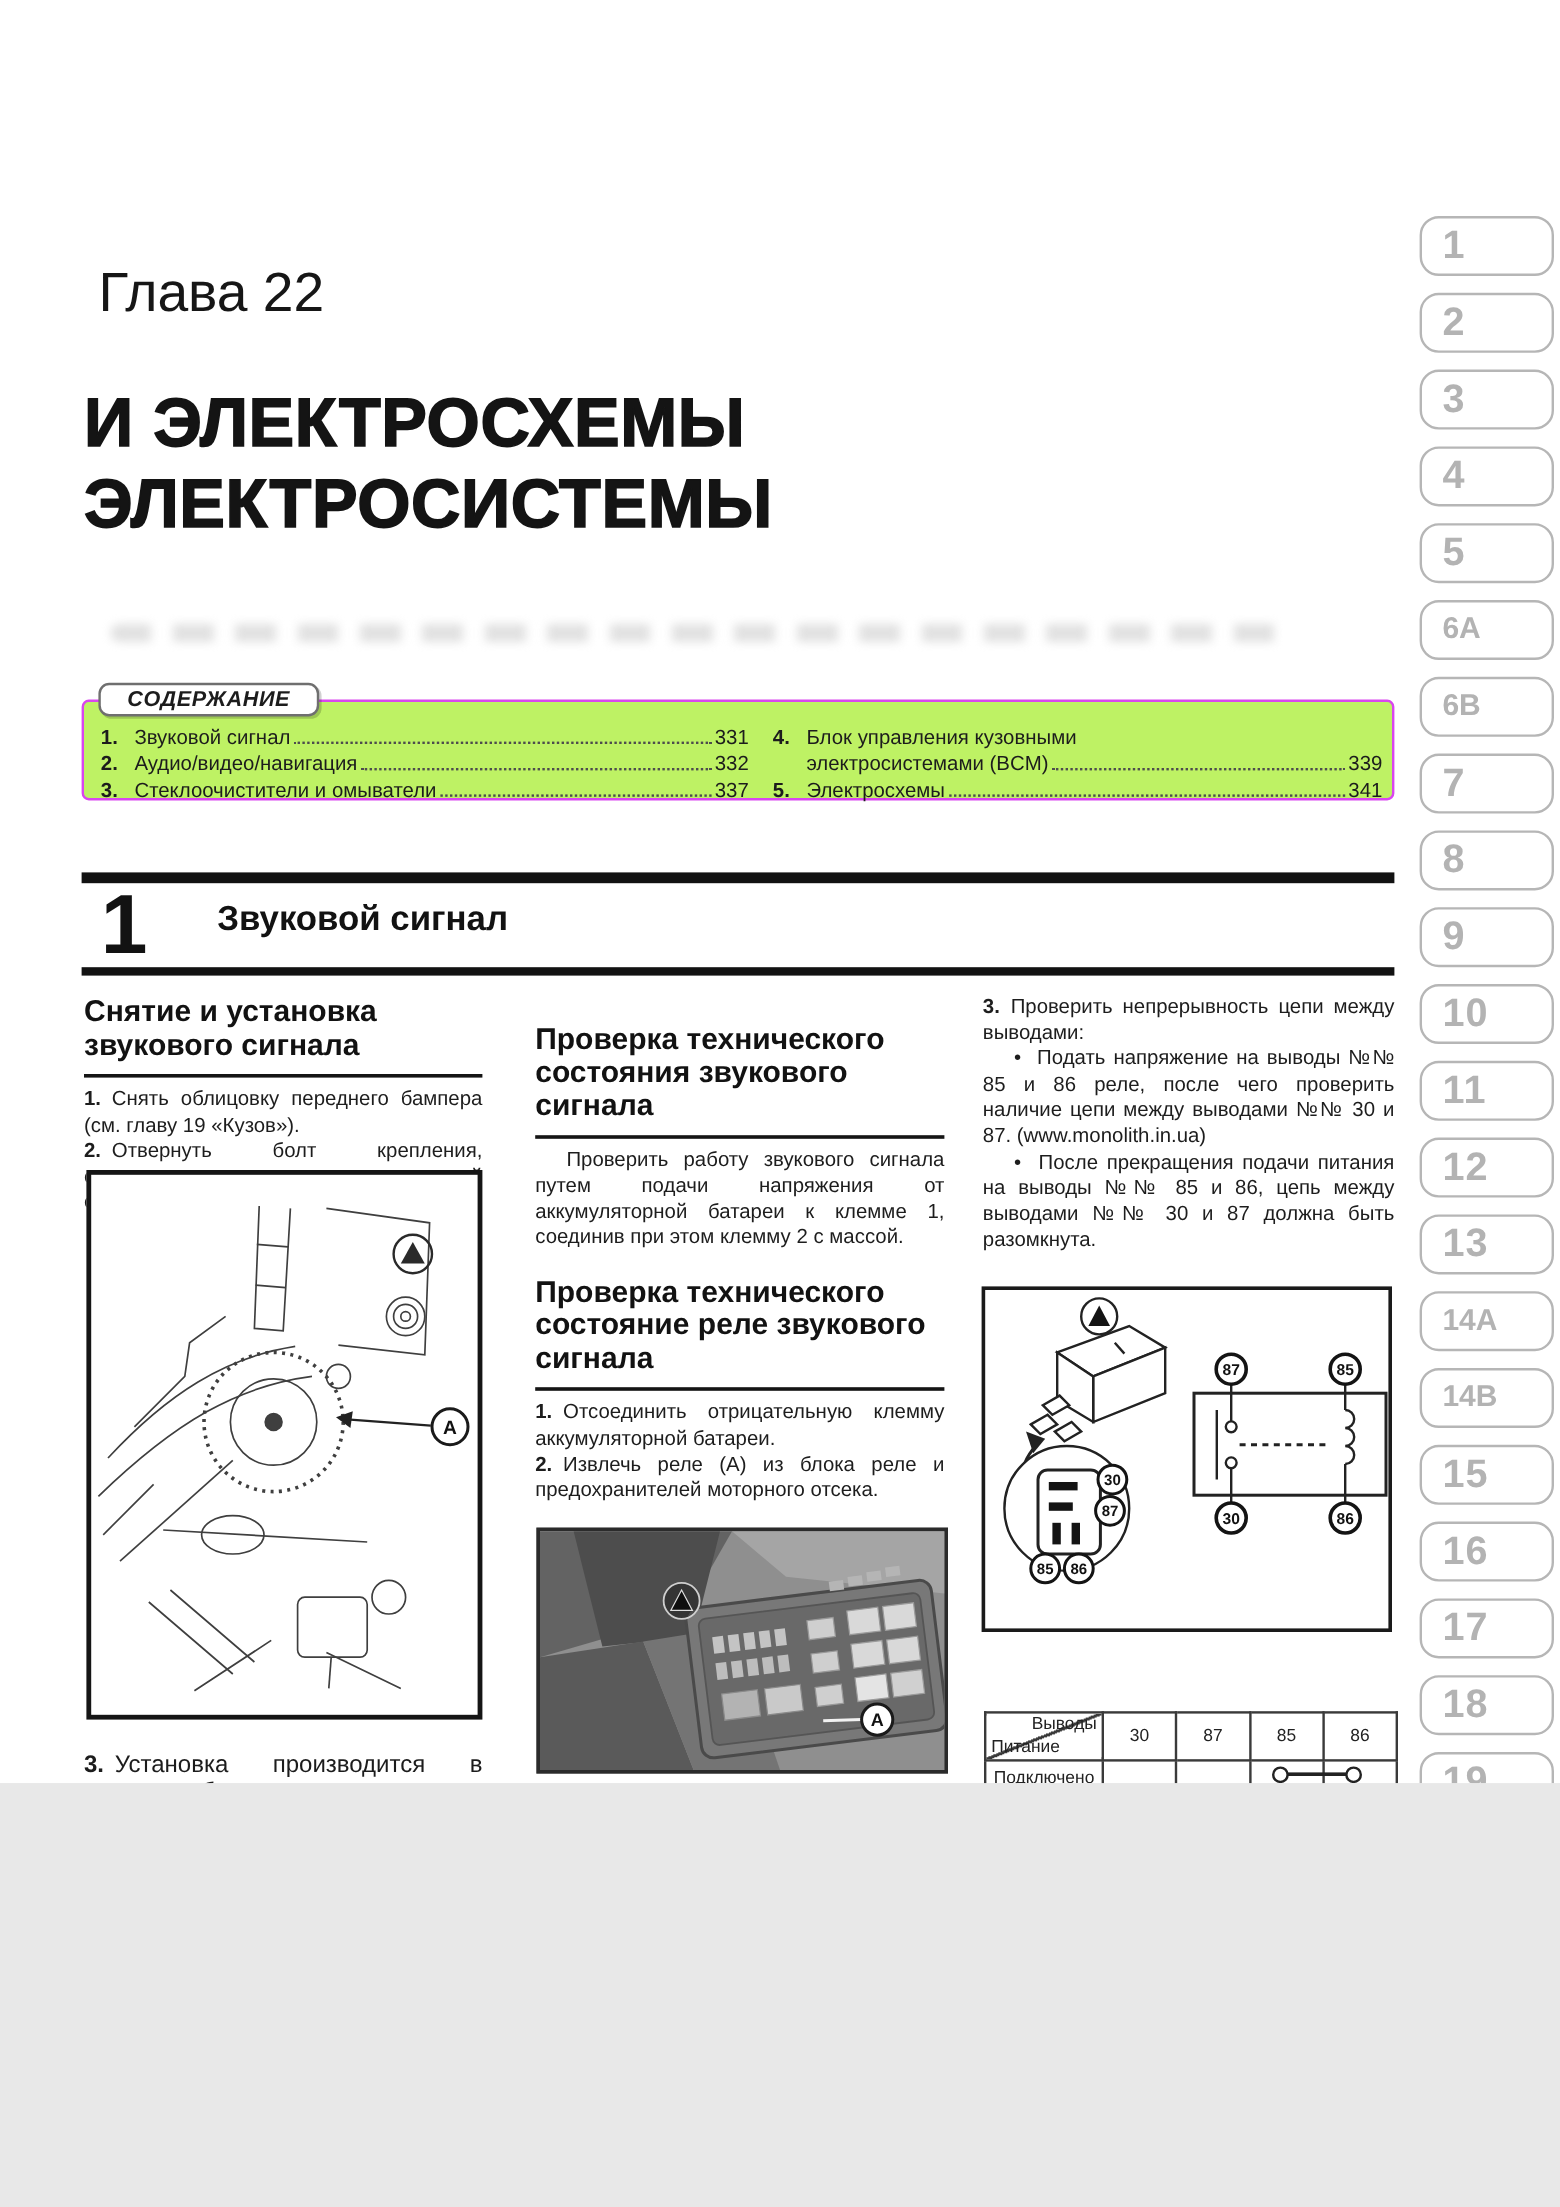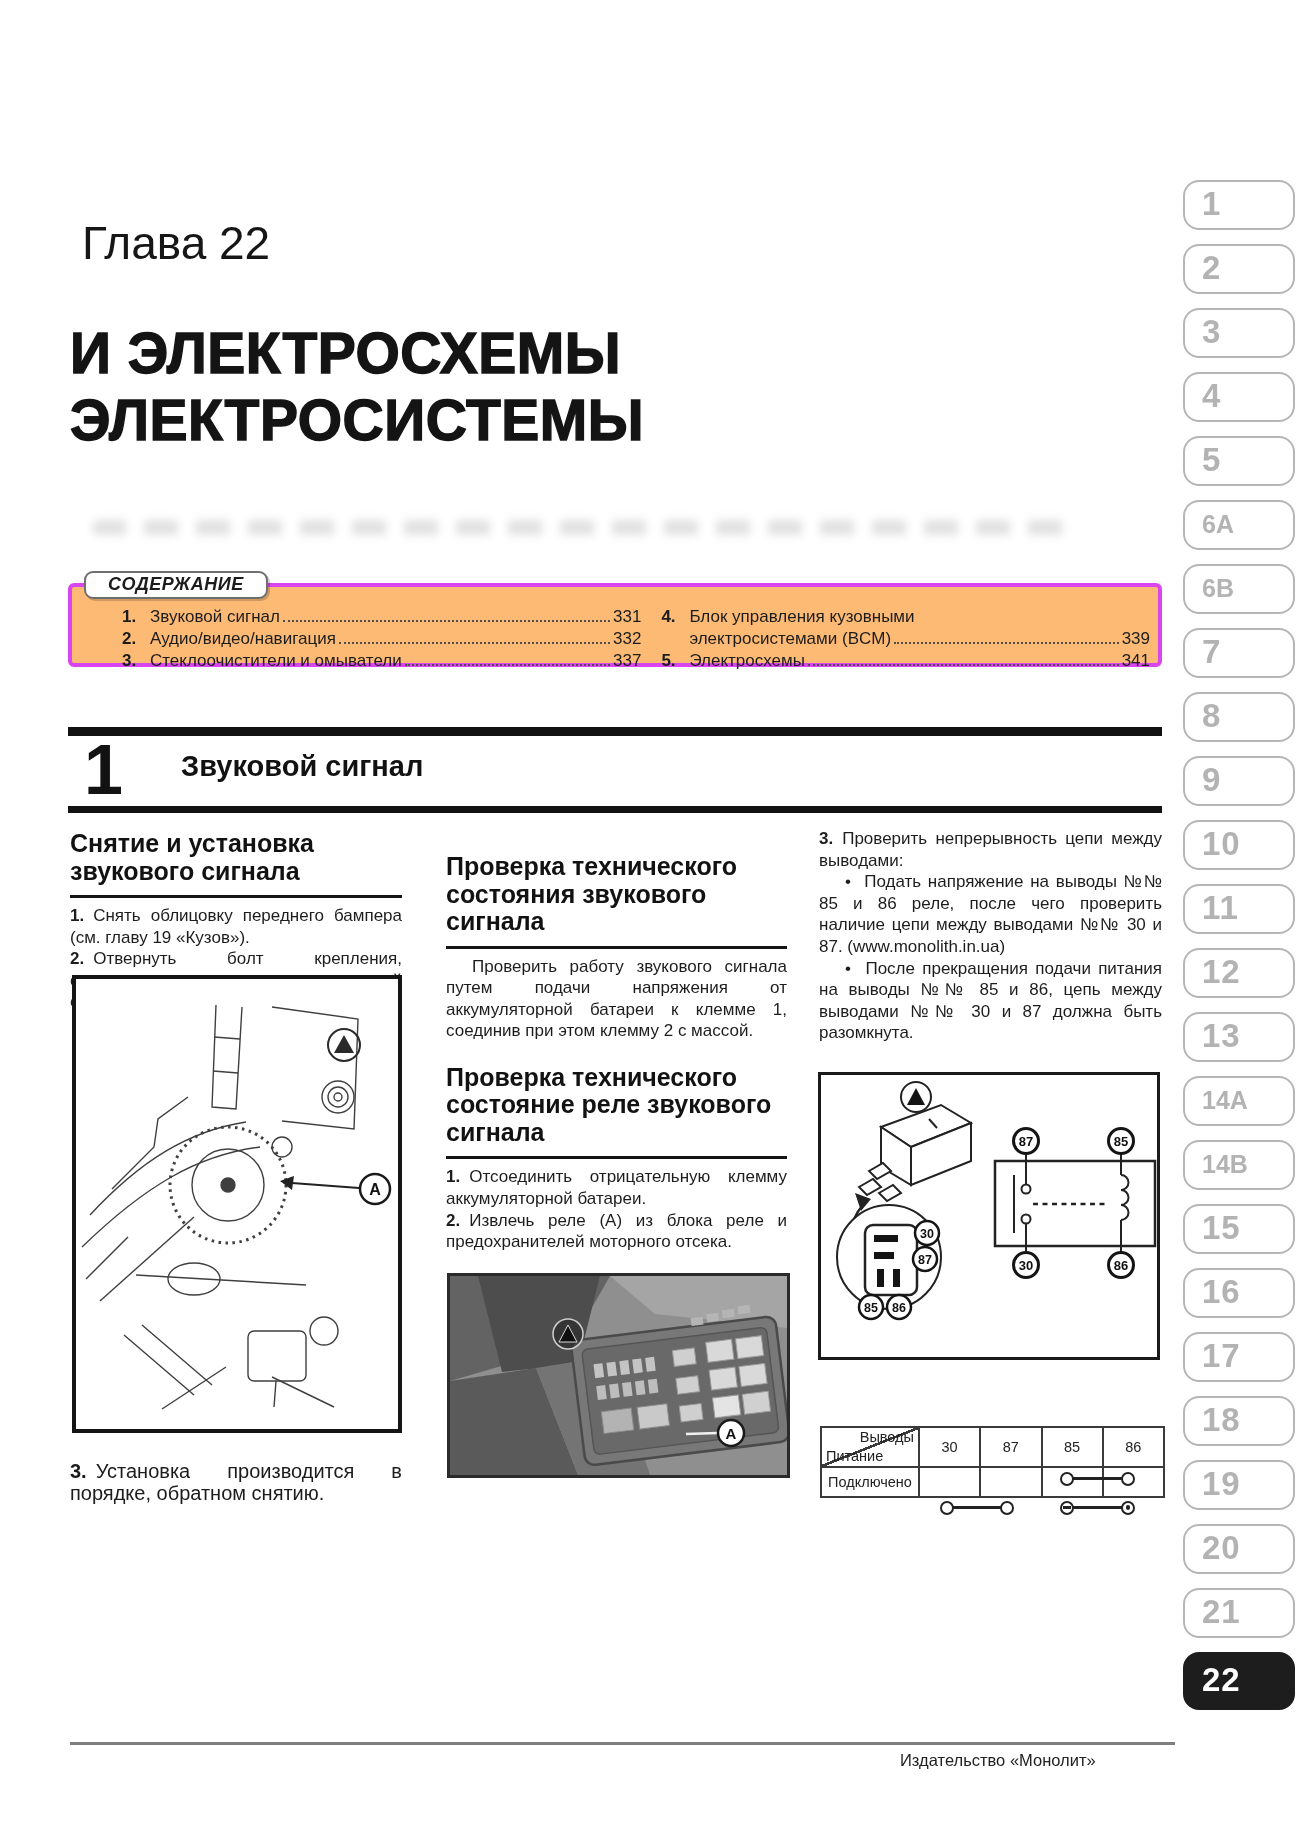--- a/index.html
+++ b/index.html
@@ -1,28 +1,28 @@
 <!DOCTYPE html>
 <html><head>
 <meta charset="utf-8">
 <style>
   html,body { margin:0; padding:0; background:#e8e8e8; }
-  .page { position:relative; width:1300px; height:1839px; background:#ffffff;
+  .page { position:relative; width:1300px; height:1486px; background:#ffffff;
           font-family:"Liberation Sans", sans-serif; color:#1c1c1c; overflow:hidden;
           margin:0 auto; }
   
   .chapter-label { position:absolute; left:82px; top:216px; font-size:46px; font-weight:400; color:#161616; }
   .page-title { position:absolute; left:70px; top:320px; font-size:57px; font-weight:bold;
                 line-height:67px; color:#141414; -webkit-text-stroke:1.4px #141414; letter-spacing:.5px; }
   .smudge { position:absolute; left:92px; top:520px; width:980px; height:15px; border-radius:8px;
             background:repeating-linear-gradient(90deg,#c9c9c9 0 34px, rgba(255,255,255,0) 34px 52px);
             filter:blur(4px); opacity:.55; }
   
   .toc-box { position:absolute; left:68px; top:583px; width:1094px; height:84px;
-             border:4px solid #d946ef; border-radius:6px; box-sizing:border-box; background:#fdba74;padding-left:36px; }
+             border:2px solid #d946ef; border-radius:6px; box-sizing:border-box; background:#bef264; }
   .toc-label { position:absolute; left:12px; top:-16px; background:#fff; border:2px solid #6f6f6f;
                border-radius:9px; padding:1px 22px 2px; font-size:18px; font-weight:bold; font-style:italic;
                letter-spacing:.5px; box-shadow:2px 2px 0 rgba(0,0,0,.18); }
   .toc-cols { display:flex; padding:19px 8px 0 14px; }
   .toc-col { }
   .toc-col.left { width:540px; }
   .toc-col.right { width:508px; margin-left:20px; }
   .toc-row { display:flex; align-items:baseline; line-height:22px; font-size:17px; }
   .toc-num { font-weight:bold; width:28px; flex:none; }
   .toc-ind { width:28px; flex:none; }

